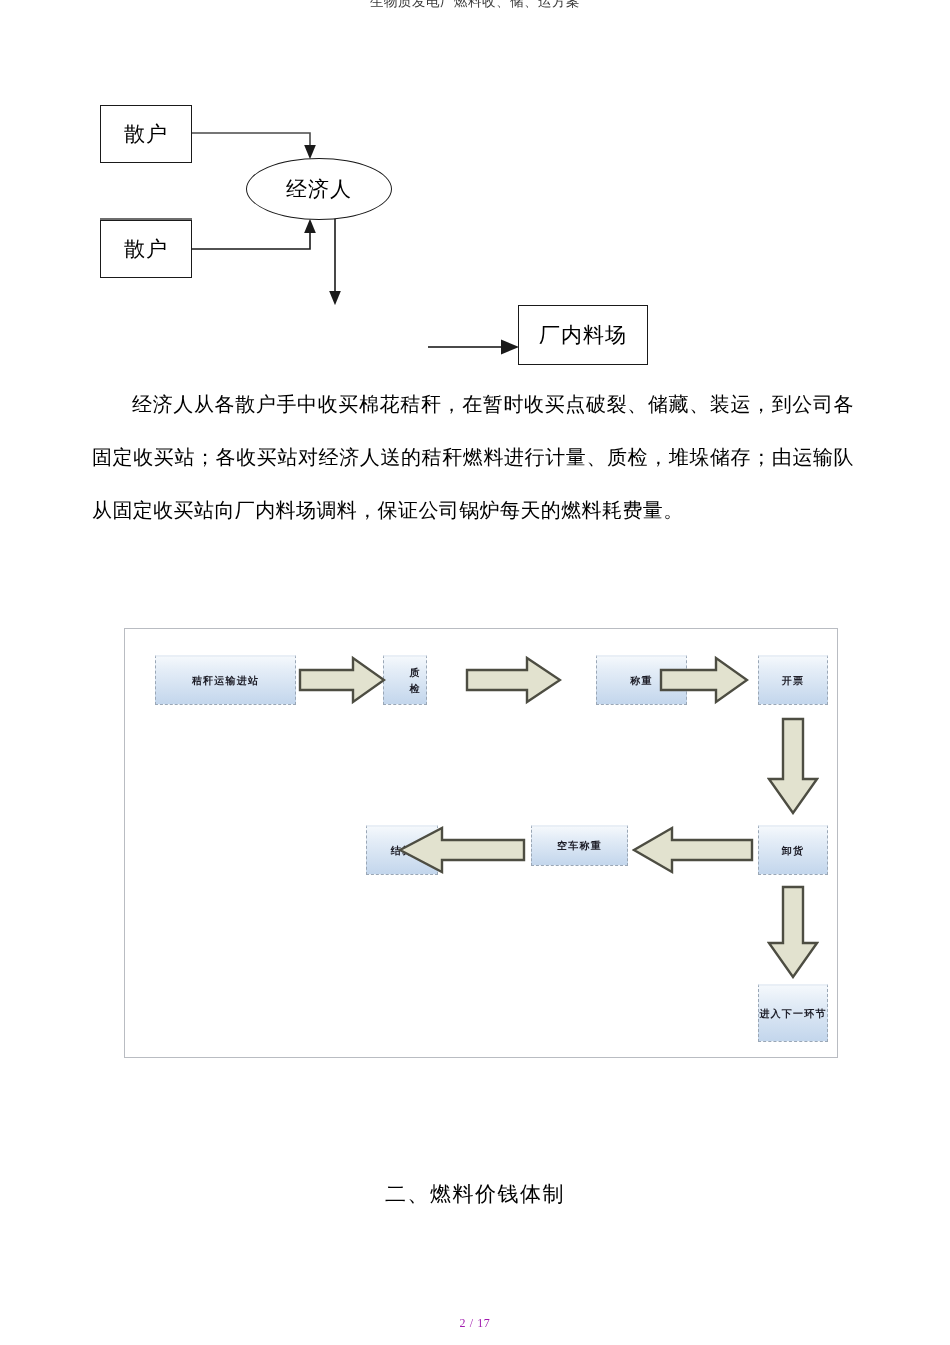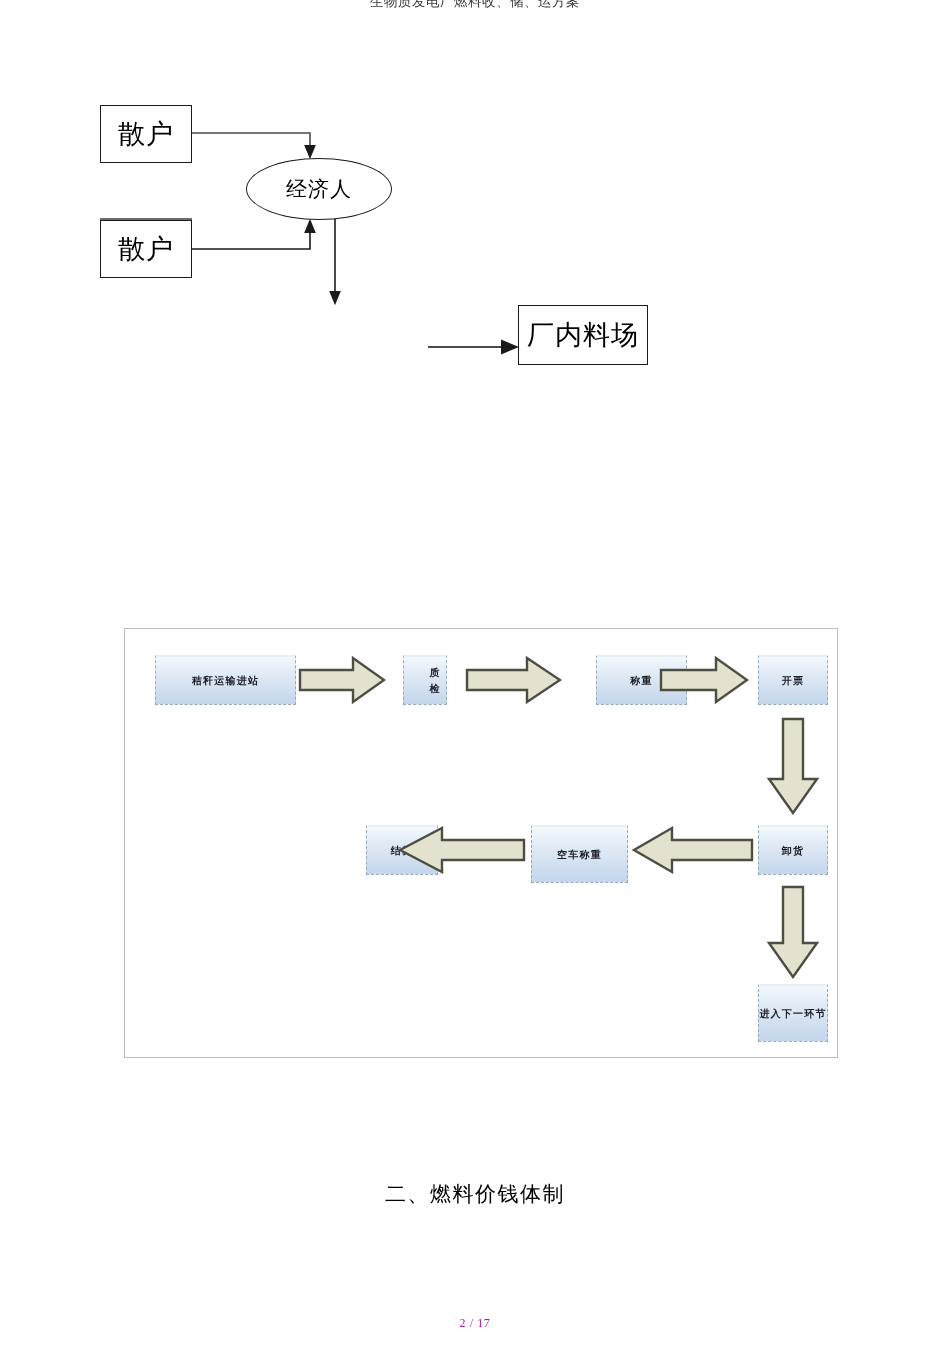--- a/index.html
+++ b/index.html
@@ -37,21 +37,21 @@
     width: 950px;
     height: 380px;
   }
   .fc1 .node {
     position: absolute;
     border: 1.5px solid #1a1a1a;
     background: #ffffff;
     display: flex;
     align-items: center;
     justify-content: center;
-    font-size: 27px;
+    font-size: 21px;
     font-family: "Liberation Serif", "DejaVu Serif", serif;
     letter-spacing: 1px;
     box-sizing: border-box;
   }
   .fc1 .node.shadow-t { box-shadow: 0 -2px 0 0 #6e6e6e; }
 
   .n-retail-1 { left: 100px; top: 105px; width: 92px; height: 58px; }
   .n-retail-2 { left: 100px; top: 220px; width: 92px; height: 58px; }
   .n-station  { left: 288px; top: 305px; width: 140px; height: 60px; }
   .n-yard     { left: 518px; top: 305px; width: 130px; height: 60px; }
@@ -114,25 +114,25 @@
     text-align: center;
     font-size: 10px;
     font-weight: bold;
     font-family: "Liberation Serif", "DejaVu Serif", serif;
     color: #1c1c26;
     letter-spacing: 1.2px;
     line-height: 16px;
   }
 
   .b-arrive   { left: 30px;  top: 26px;  width: 141px; height: 50px; }
-  .b-quality  { left: 278px; top: 26px;  width: 44px;  height: 50px; padding-left: 20px; }
+  .b-quality  { left: 258px; top: 26px;  width: 44px;  height: 50px; padding-left: 20px; }
   .b-weigh    { left: 471px; top: 26px;  width: 91px;  height: 50px; }
   .b-ticket   { left: 633px; top: 26px;  width: 70px;  height: 50px; }
   .b-unload   { left: 633px; top: 196px; width: 70px;  height: 50px; }
-  .b-empty    { left: 406px; top: 196px; width: 97px;  height: 58px; }
+  .b-empty    { left: 406px; top: 196px; width: 97px;  height: 41px; }
   .b-settle   { left: 198px; top: 196px; width: 72px;  height: 50px; margin-left: 43px; }
   .b-next     { left: 633px; top: 355px; width: 70px;  height: 58px; flex-direction: row; }
 
   .fat-arrow { position: absolute; }
   .a-1 { left: 173px; top: 26px; width: 88px;  height: 50px; }
   .a-2 { left: 340px; top: 26px; width: 97px;  height: 50px; }
   .a-3 { left: 534px; top: 26px; width: 90px;  height: 50px; }
   .a-4 { left: 642px; top: 88px; width: 52px;  height: 98px; }
   .a-5 { left: 507px; top: 196px; width: 122px; height: 50px; }
   .a-6 { left: 273px; top: 196px; width: 128px; height: 50px; }
@@ -196,20 +196,21 @@
     <span>经济人</span>
   </div>
 
 
   <div class="node n-yard">
     <span>厂内料场</span>
   </div>
 </div>
 
 <div class="body-text">
+  <p>经济人从各散户手中收买棉花秸秆，在暂时收买点破裂、储藏、装运，到公司各固定收买站；各收买站对经济人送的秸秆燃料进行计量、质检，堆垛储存；由运输队从固定收买站向厂内料场调料，保证公司锅炉每天的燃料耗费量。</p>
 </div>
 
 <div class="fc2-frame">
   <div class="fc2">
 
     <div class="pbox b-arrive">
       <span>秸秆运输进站</span>
     </div>
     <div class="pbox b-quality">
       <span>质检</span>

